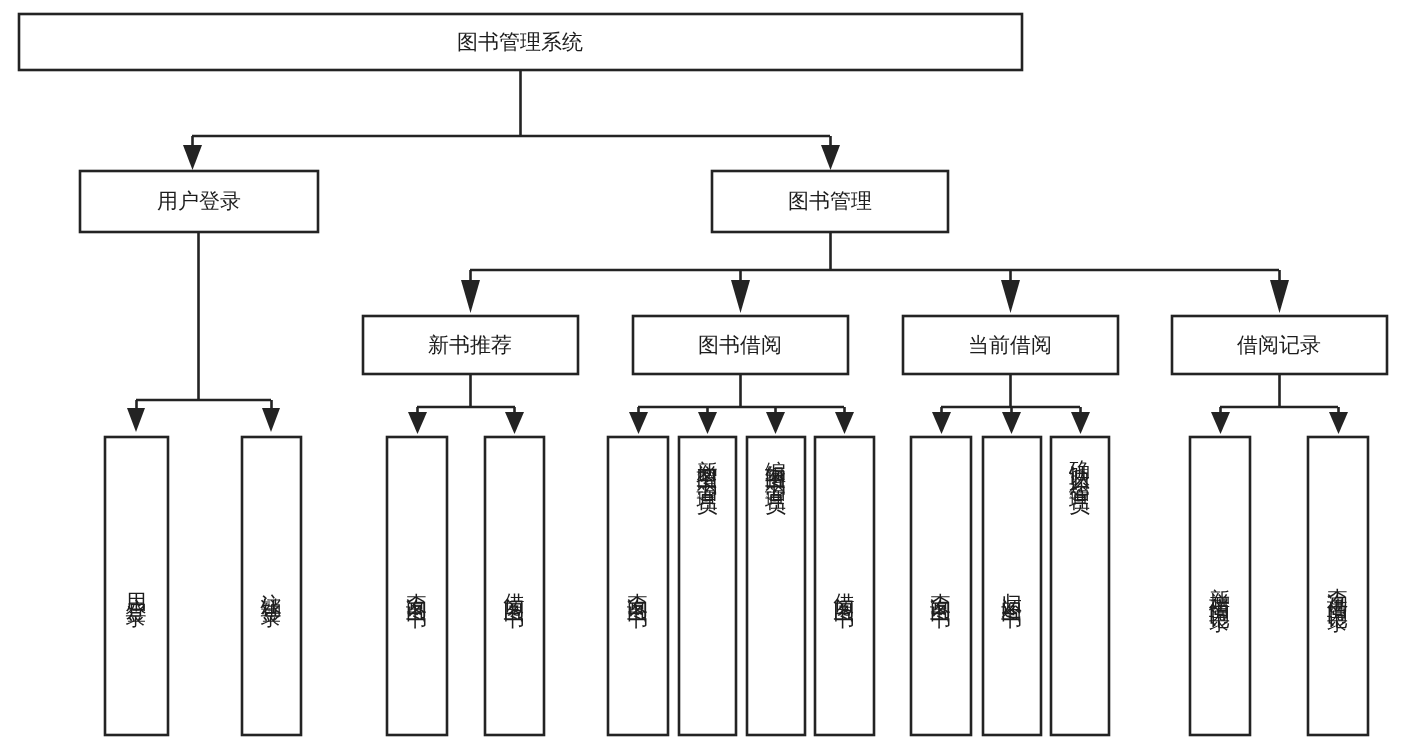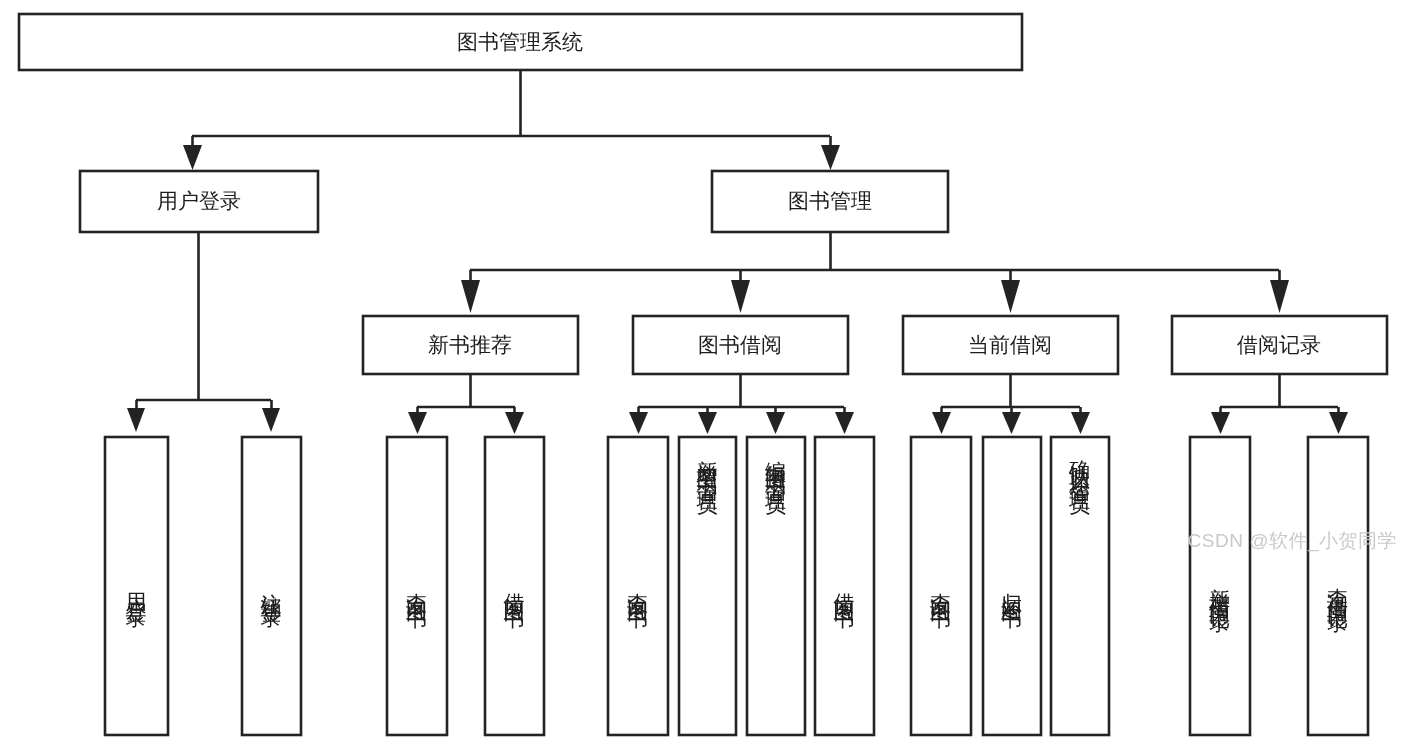--- a/index.html
+++ b/index.html
@@ -241,14 +241,13 @@
         <span style="writing-mode: vertical-rl; text-orientation: upright; font-family: &quot;Liberation Sans&quot;, &quot;DejaVu Sans&quot;, sans-serif; font-size: 21px; line-height: 1; color: rgb(29, 29, 29); letter-spacing: 5px; white-space: nowrap;">确认归还（管理员）</span>
       </div>
       <div style="position: absolute; left: 1190px; top: 437px; width: 60px; height: 298px; display: flex; align-items: center; justify-content: center; pointer-events: none;">
         <span style="writing-mode: vertical-rl; text-orientation: upright; font-family: &quot;Liberation Sans&quot;, &quot;DejaVu Sans&quot;, sans-serif; font-size: 21px; line-height: 1; color: rgb(29, 29, 29); letter-spacing: 5px; white-space: nowrap;">新增借阅记录</span>
       </div>
       <div style="position: absolute; left: 1308px; top: 437px; width: 60px; height: 298px; display: flex; align-items: center; justify-content: center; pointer-events: none;">
         <span style="writing-mode: vertical-rl; text-orientation: upright; font-family: &quot;Liberation Sans&quot;, &quot;DejaVu Sans&quot;, sans-serif; font-size: 21px; line-height: 1; color: rgb(29, 29, 29); letter-spacing: 5px; white-space: nowrap;">查询借阅记录</span>
       </div>
     </div>
 
-  <div class="watermark">CSDN @软件_小贺同学</div>
 </div>
 
 </body></html>

